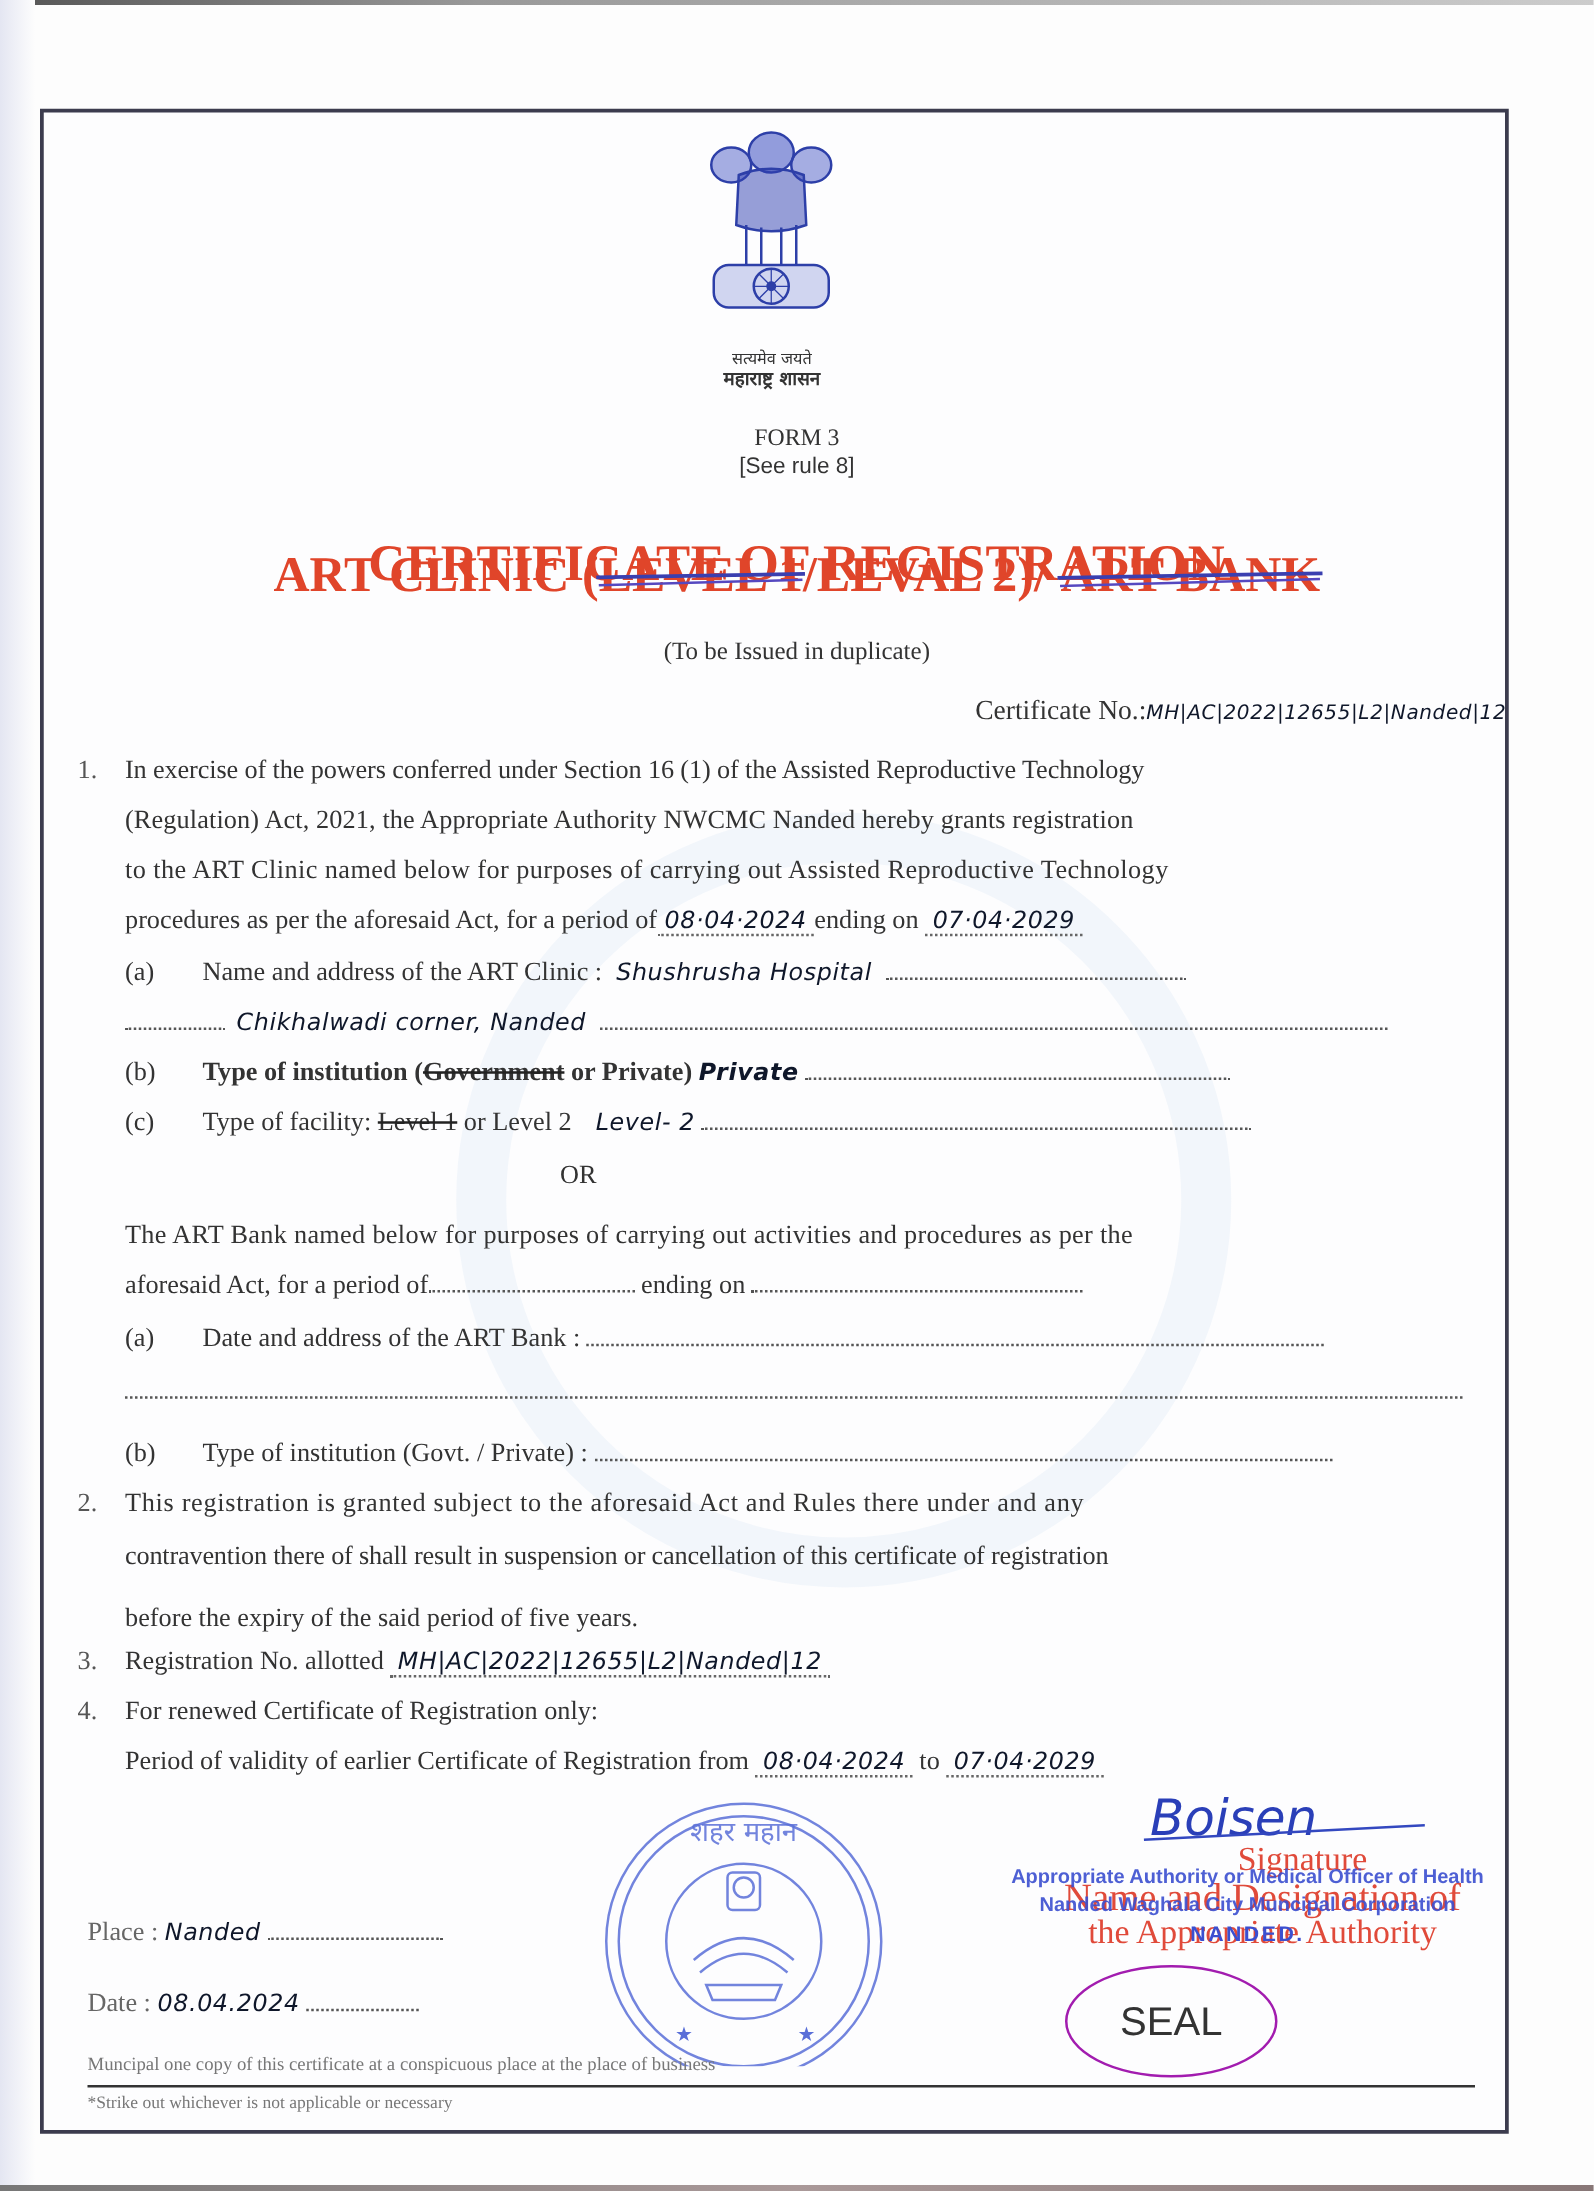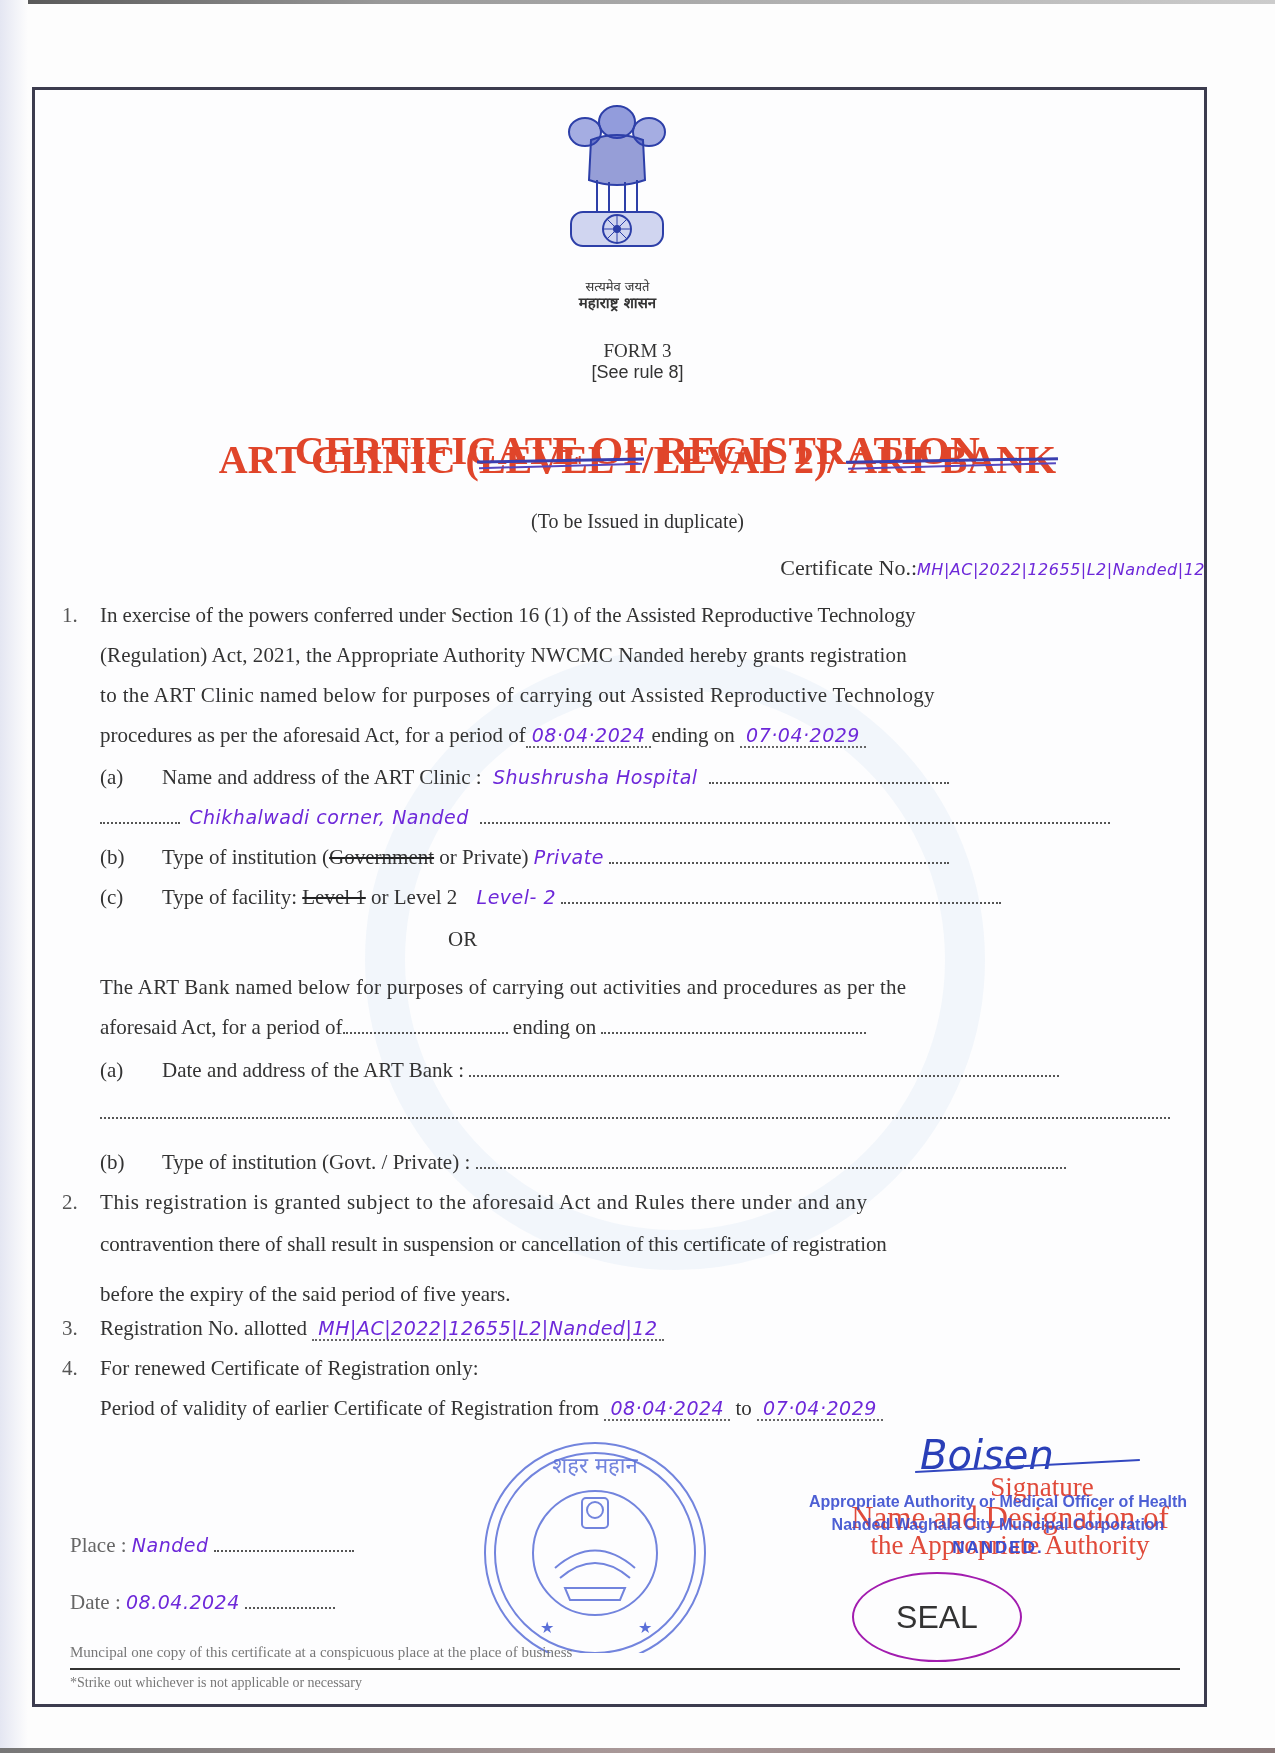--- a/index.html
+++ b/index.html
@@ -20,21 +20,21 @@
   .see-rule { position: absolute; left: 0; width: 1275px; top: 362px; text-align: center; font-family: "Liberation Sans", sans-serif; font-size: 18px; color: #333; }
   .title1 { position: absolute; left: 0; width: 1275px; top: 394px; text-align: center; font-size: 41px; font-weight: bold; color: #e0452a; letter-spacing: 0.5px; margin-top: 32px; }
   .title2 { position: absolute; left: 0; width: 1275px; top: 436px; text-align: center; font-size: 40px; font-weight: bold; color: #e0452a; }
   .struck { position: relative; }
   .struck::after { content: ""; position: absolute; left: -2px; right: -2px; top: 48%; height: 3px; background: #3a3fb0; transform: rotate(-1deg); }
   .struck::before { content: ""; position: absolute; left: 0; right: 0; top: 62%; height: 2px; background: #5548c0; transform: rotate(-1.5deg); }
 
   .duplicate { position: absolute; left: 0; width: 1275px; top: 510px; text-align: center; font-size: 20px; color: #333; }
   .cert-no { position: absolute; right: 70px; top: 555px; font-size: 22px; color: #333; white-space: nowrap; }
 
-  .hw { font-family: "DejaVu Sans", sans-serif; color: #6d28d9; font-size: 19px; font-style: italic; letter-spacing: 0.5px; }
+  .hw { font-family: "DejaVu Sans", sans-serif; color: #0f172a; font-size: 19px; font-style: italic; letter-spacing: 0.5px; }
   .hw-sm { font-size: 16px; }
 
   .line { position: absolute; font-size: 21px; color: #333; white-space: nowrap; }
   .num { position: absolute; font-size: 21px; color: #555; }
   .dots { display: inline-block; border-bottom: 2px dotted #555; height: 18px; vertical-align: baseline; }
   .fill { display: inline-block; border-bottom: 2px dotted #666; padding: 0 6px; }
   .strike-small { text-decoration: line-through; text-decoration-color: #222; }
 
   .divider-line { position: absolute; left: 70px; width: 1110px; top: 1668px; height: 2px; background: #333; }
   .small-note { position: absolute; font-size: 15px; color: #777; }
@@ -107,21 +107,21 @@
   <span class="hw" style="margin-left:6px;">Shushrusha Hospital</span>
   <span class="dots" style="width:240px; margin-left:6px;"></span>
 </div>
 <div class="line" style="left:100px; top:805px; width:1075px;">
   <span class="dots" style="width:80px;"></span>
   <span class="hw" style="margin-left:4px;">Chikhalwadi corner, Nanded</span>
   <span class="dots" style="width:630px; margin-left:6px;"></span>
 </div>
 
 <div class="line" style="left:100px; top:845px;">(b)</div>
-<div class="line" style="left:162px; top:845px;">
+<div class="line" style="left:162px; top:845px;font-weight:bold;">
   <span>Type of institution (</span><span class="strike-small">Government</span><span> or Private)</span>
   <span class="hw">Private</span>
   <span class="dots" style="width:340px;"></span>
 </div>
 
 <div class="line" style="left:100px; top:885px;">(c)</div>
 <div class="line" style="left:162px; top:885px;">
   <span>Type of facility: </span><span class="strike-small">Level 1</span><span> or Level 2</span>
   <span class="hw" style="margin-left:14px;">Level- 2</span>
   <span class="dots" style="width:440px;"></span>

